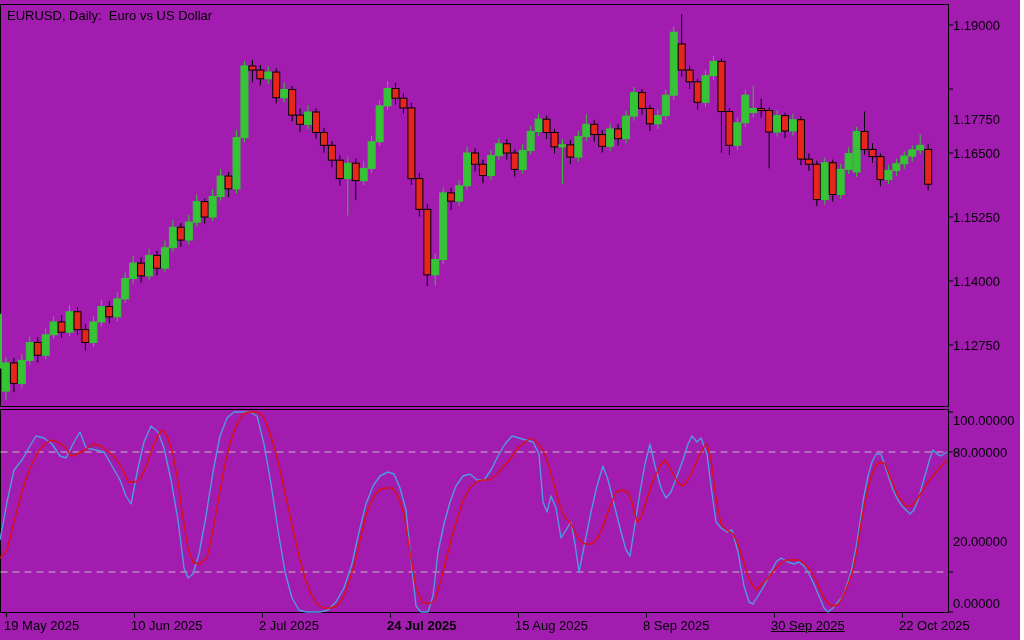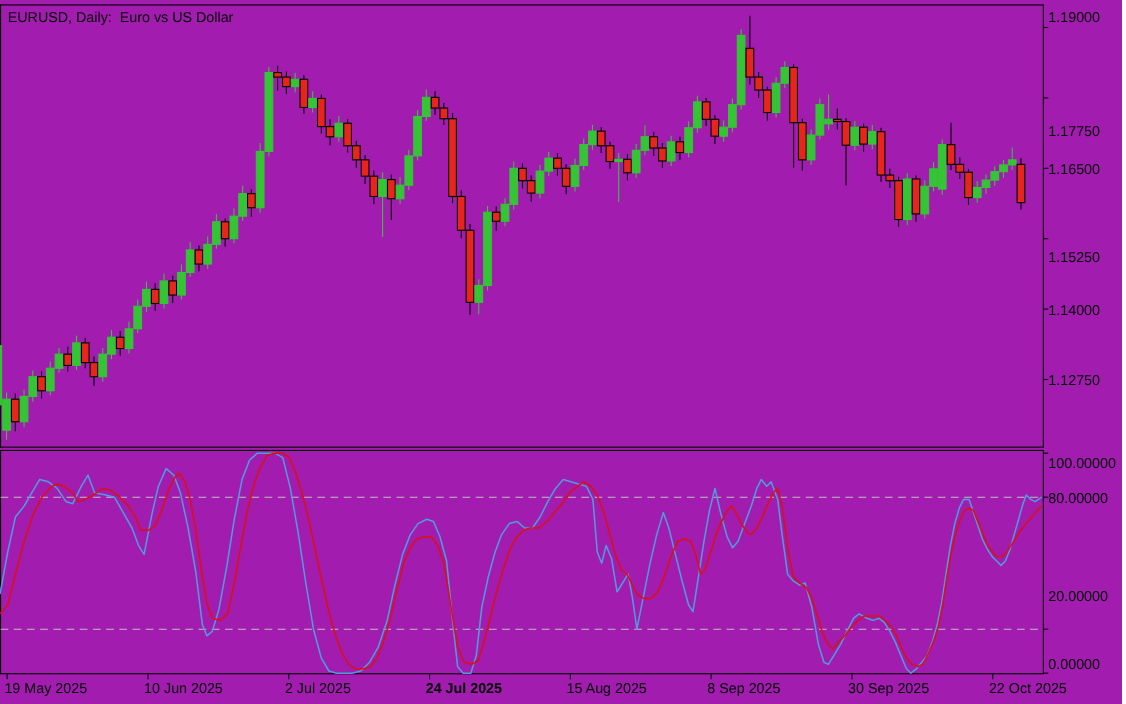--- a/index.html
+++ b/index.html
@@ -516,36 +516,36 @@
         <line x1="262.5" y1="612.5" x2="262.5" y2="617.5" stroke="#000000"></line>
         <line x1="390.5" y1="612.5" x2="390.5" y2="617.5" stroke="#000000"></line>
         <line x1="518.5" y1="612.5" x2="518.5" y2="617.5" stroke="#000000"></line>
         <line x1="646.5" y1="612.5" x2="646.5" y2="617.5" stroke="#000000"></line>
         <line x1="774.5" y1="612.5" x2="774.5" y2="617.5" stroke="#000000"></line>
         <line x1="902.5" y1="612.5" x2="902.5" y2="617.5" stroke="#000000"></line>
       </g>
     </svg>
   <div class="lbl title">EURUSD, Daily:  Euro vs US Dollar</div>
   <div id="price-axis">
-      <div class="lbl axis-lbl" style="left: 953px; top: 8px;">1.19000</div>
+      <div class="lbl axis-lbl" style="left: 953px; top: 18px;">1.19000</div>
       <div class="lbl axis-lbl" style="left: 953px; top: 82px; margin-top: 30px;">1.17750</div>
       <div class="lbl axis-lbl" style="left: 953px; top: 146px;">1.16500</div>
-      <div class="lbl axis-lbl" style="left: 953px; top: 226px;">1.15250</div>
+      <div class="lbl axis-lbl" style="left: 953px; top: 210px;">1.15250</div>
       <div class="lbl axis-lbl" style="left: 953px; top: 274px;">1.14000</div>
       <div class="lbl axis-lbl" style="left: 953px; top: 338px;">1.12750</div>
     </div>
   <div id="ind-axis">
       <div class="lbl axis-lbl" style="left: 953px; top: 413px;">100.00000</div>
       <div class="lbl axis-lbl" style="left: 953px; top: 445px; text-align: center;">80.00000</div>
       <div class="lbl axis-lbl" style="left: 953px; top: 534px;">20.00000</div>
       <div class="lbl axis-lbl" style="left: 953px; top: 596px;">0.00000</div>
     </div>
   <div id="time-axis">
       <div class="lbl axis-lbl" style="left: 4px; top: 618px;">19 May 2025</div>
       <div class="lbl axis-lbl" style="left: 131px; top: 618px;">10 Jun 2025</div>
       <div class="lbl axis-lbl" style="left: 259px; top: 618px;">2 Jul 2025</div>
       <div class="lbl axis-lbl" style="left: 387px; top: 618px; font-weight: bold;">24 Jul 2025</div>
       <div class="lbl axis-lbl" style="left: 515px; top: 618px;">15 Aug 2025</div>
       <div class="lbl axis-lbl" style="left: 643px; top: 618px;">8 Sep 2025</div>
-      <div class="lbl axis-lbl" style="left: 771px; top: 618px;">30 Sep 2025</div>
+      <div class="lbl axis-lbl" style="left: 771px; top: 618px; text-decoration: underline;">30 Sep 2025</div>
       <div class="lbl axis-lbl" style="left: 899px; top: 618px;">22 Oct 2025</div>
     </div>
 </div>
 
 </body></html>

